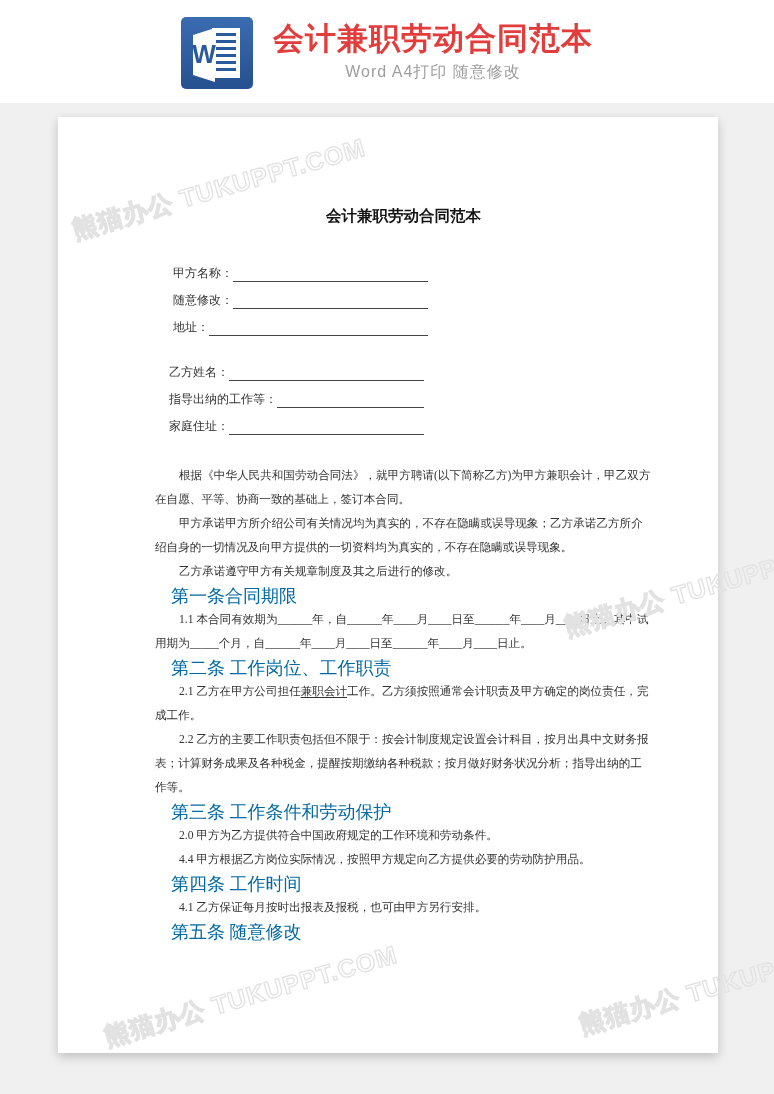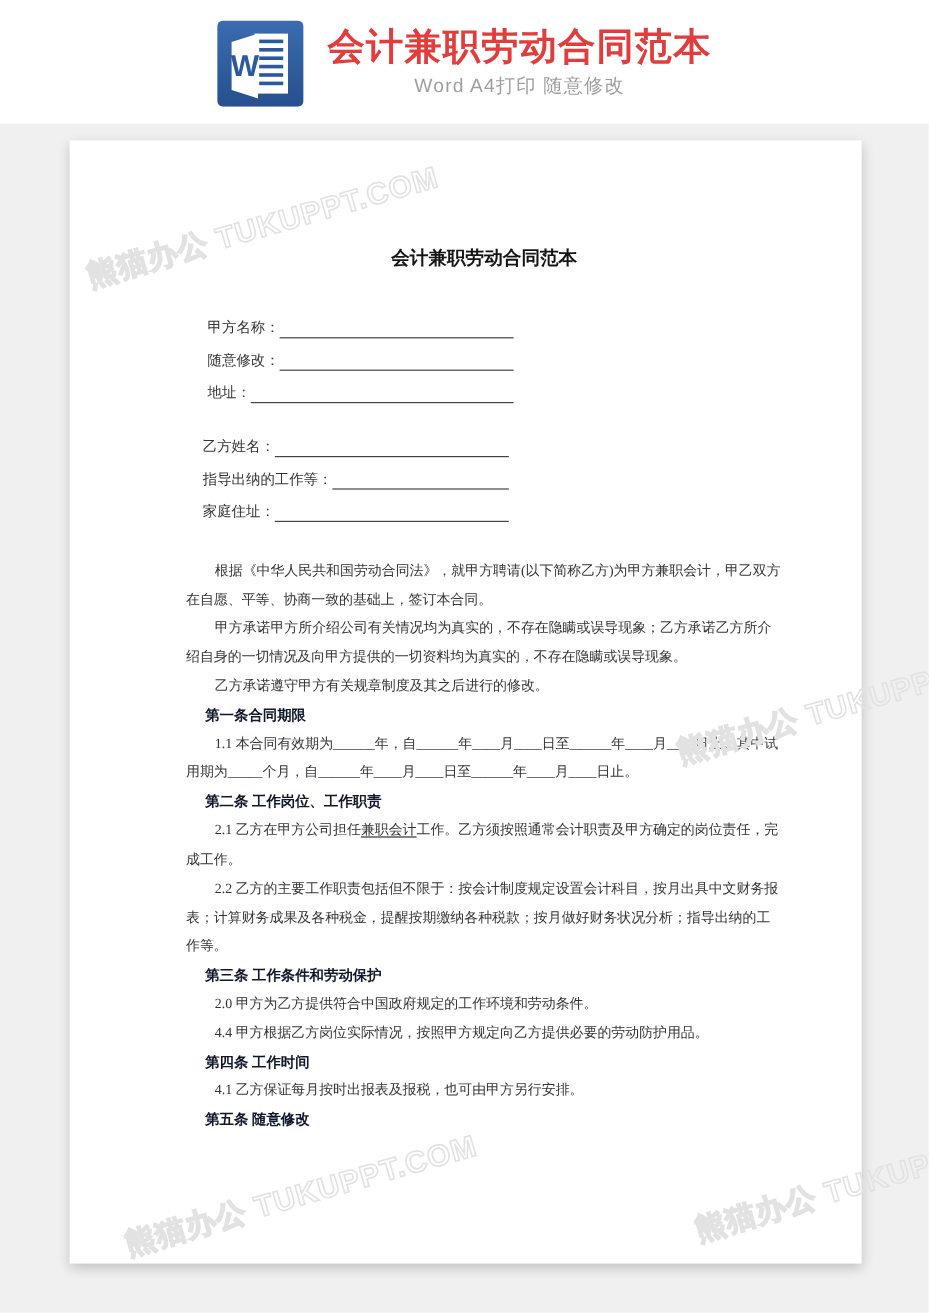--- a/index.html
+++ b/index.html
@@ -46,21 +46,21 @@
   .fields{margin:33px 0 0 18px;}
   .fields.gap{margin-top:18px;margin-left:14px;}
   .field{
     display:flex;align-items:flex-end;height:27px;width:255px;
   }
   .field .label{white-space:nowrap;font-size:12px;color:#333;padding-bottom:2px;}
   .field .line{flex:1;border-bottom:1px solid #444;margin-bottom:5px;min-width:40px;}
   .doc-body{margin-top:24px;}
   .doc-body p{margin:0;text-indent:24px;}
   .doc-body h4{
-    margin:0;font-size:12px;font-weight:bold;color:#0f172a;
+    margin:0;font-size:18px;font-weight:normal;color:#0369a1;
     text-indent:16px;line-height:24px;
   }
   .u{text-decoration:underline;text-underline-offset:2px;font-family:Liberation Mono, monospace;}
   
   .wm-layer{position:absolute;left:0;top:0;width:774px;height:1094px;pointer-events:none;z-index:50;}
   .wm{
     position:absolute;white-space:nowrap;
     font-family:"Liberation Sans","DejaVu Sans",sans-serif;
     font-size:25px;font-weight:800;letter-spacing:1px;
     color:transparent;-webkit-text-stroke:1.3px #e2e2e2;

